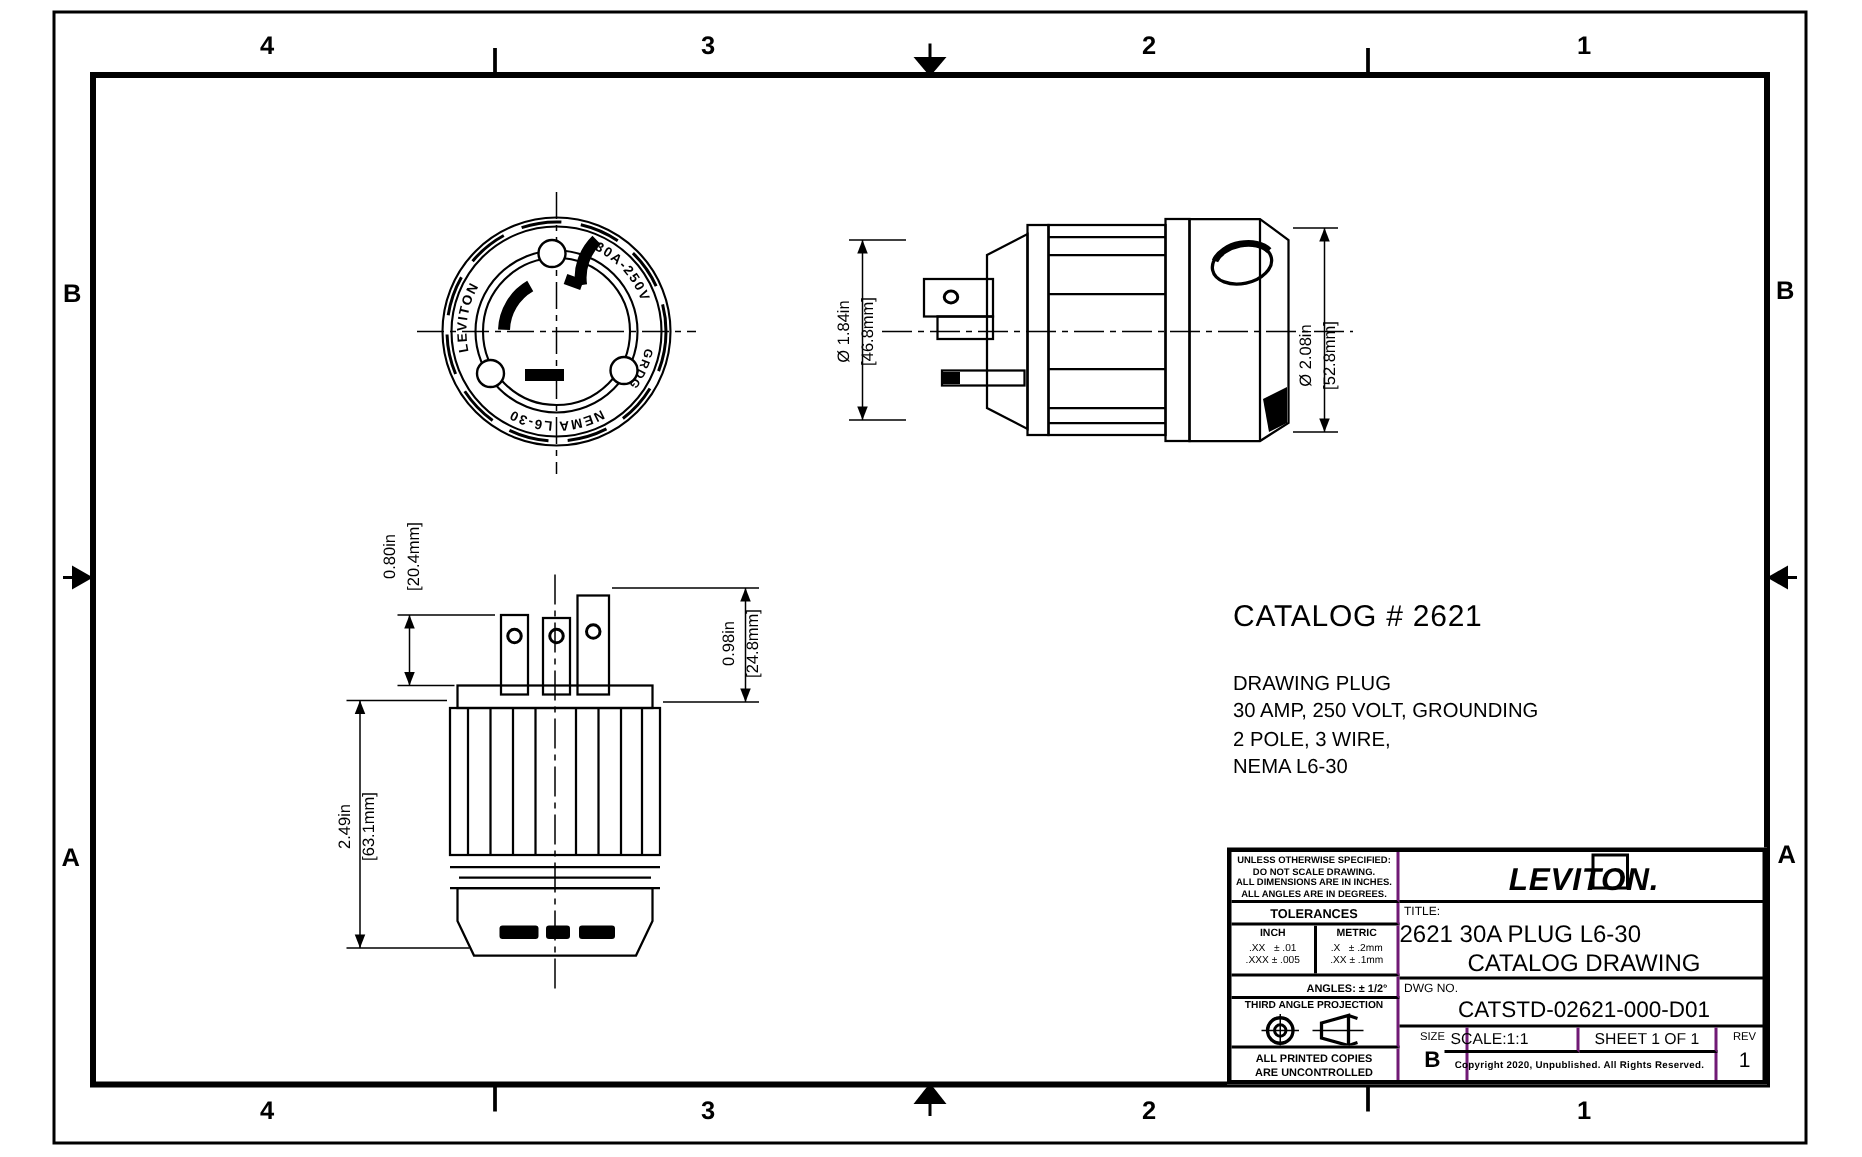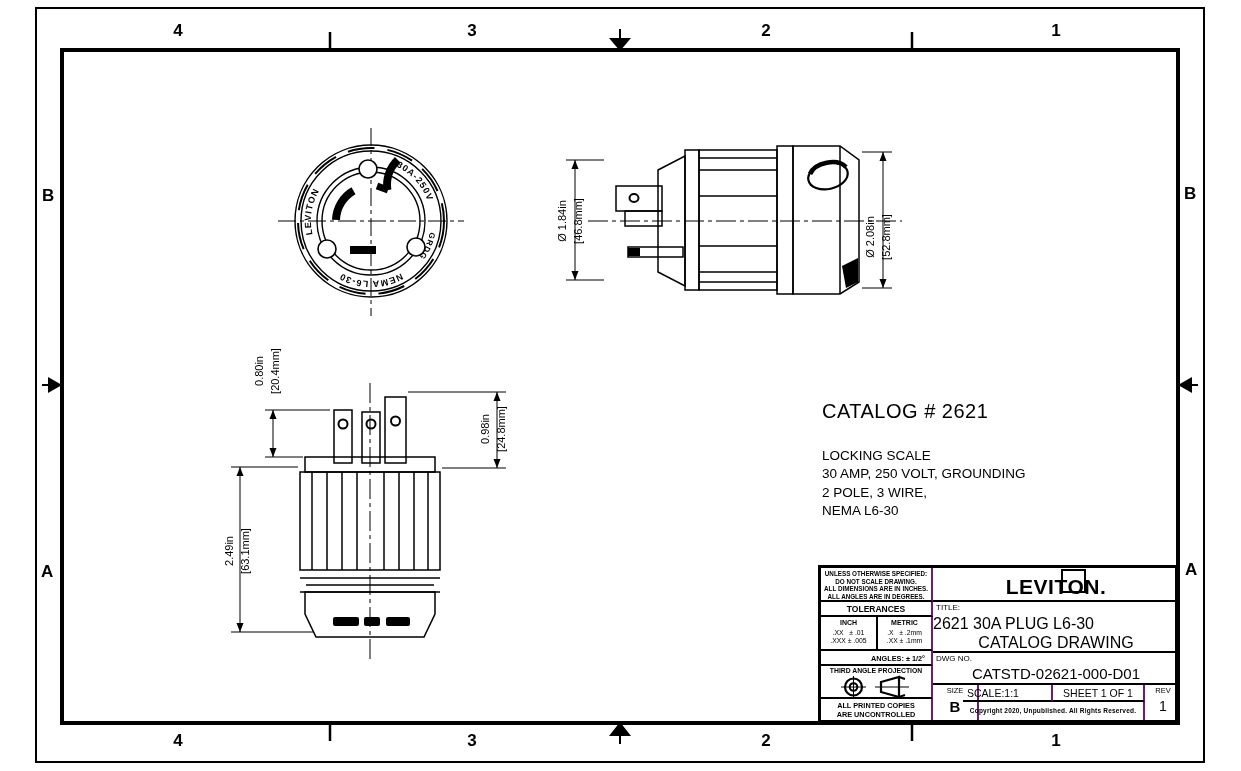--- a/index.html
+++ b/index.html
@@ -22,21 +22,21 @@
   .tolcol .hd{font-weight:bold;font-size:7px;margin:2px 0 1px;}
   .tolcol div{line-height:1.25;white-space:pre;}
   .tolcol.inch{left:0;width:57px;border-right:2px solid #000;}
   .tolcol.metric{left:57px;width:53px;}
   .angles{left:0;top:83px;width:112px;height:15px;font-size:7.3px;font-weight:bold;text-align:center;line-height:15px;padding-left:44px;}
   .proj{left:0;top:98px;width:112px;height:33px;text-align:center;}
   .proj .hd{font-size:6.8px;font-weight:bold;margin-top:1px;}
   .uncontrolled{left:0;top:131px;width:112px;height:21px;font-size:7.3px;font-weight:bold;text-align:center;line-height:1.3;padding-top:2px;border-bottom:none;}
   .logo{left:112px;top:0;width:246px;height:34px;border-right:none;}
   .logo-box{position:absolute;left:128px;top:1px;width:25px;height:24px;border:2.5px solid #000;background:#fff;box-sizing:border-box;}
-  .logo-text{position:absolute;left:0;right:0;top:7px;text-align:center;font-size:21px;font-weight:bold;letter-spacing:.5px;z-index:2;}
+  .logo-text{position:absolute;left:0;right:0;top:7px;text-align:center;font-size:21px;font-weight:bold;letter-spacing:.5px;z-index:2;font-style:italic;}
   .titlebox{left:112px;top:34px;width:246px;height:51px;border-right:none;}
   .minilab{position:absolute;left:3px;top:1px;font-size:8px;}
   .title-line1{position:absolute;left:0;right:0;top:13px;text-align:left;font-size:16px;}
   .title-line2{position:absolute;left:0;right:0;top:32px;text-align:center;font-size:16px;}
   .dwg{left:112px;top:85px;width:246px;height:32px;border-right:none;}
   .dwg-no{position:absolute;left:0;right:0;top:12px;text-align:center;font-size:15px;}
   .sizecell{left:112px;top:117px;width:46px;height:35px;border-bottom:none;text-align:center;}
   .sizecell .lab{font-size:7.5px;margin-top:1px;}
   .sizecell .val{font-size:15px;font-weight:bold;margin-top:3px;}
   .scalecell{left:142px;top:117px;width:90px;height:17px;font-size:10.5px;line-height:16px;padding-left:4px;}
@@ -238,21 +238,21 @@
 <div class="zone" style="left:766px;top:731px;">2</div>
 <div class="zone" style="left:1056px;top:731px;">1</div>
 <div class="zone side" style="left:42px;top:186px;">B</div>
 <div class="zone side" style="left:41px;top:562px;">A</div>
 <div class="zone side" style="left:1184px;top:184px;">B</div>
 <div class="zone side" style="left:1185px;top:560px;">A</div>
 
 <div class="catalog">
   <div class="catalog-heading">CATALOG # 2621</div>
   <div class="catalog-lines">
-    <div>LOCKING SCALE</div>
+    <div>DRAWING PLUG</div>
     <div>30 AMP, 250 VOLT, GROUNDING</div>
     <div>2 POLE, 3 WIRE,</div>
     <div>NEMA L6-30</div>
   </div>
 </div>
 
 <div class="tb">
 
   <div class="cell notes">
     <div>UNLESS OTHERWISE SPECIFIED:</div>

